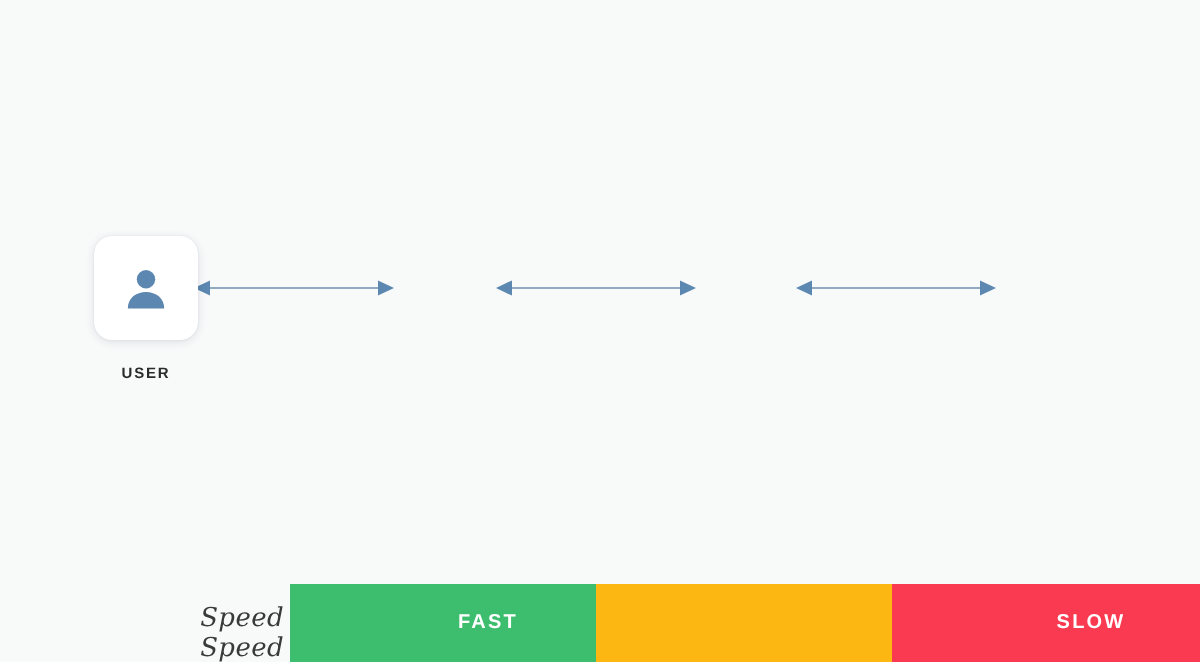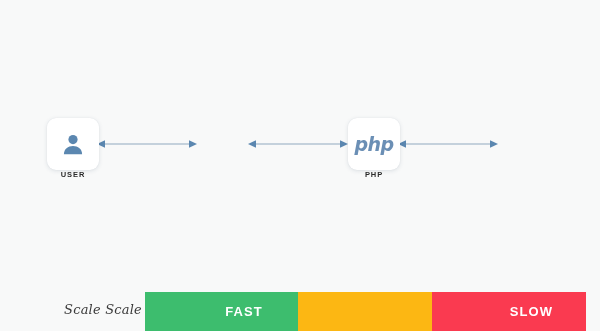--- a/index.html
+++ b/index.html
@@ -41,20 +41,21 @@
     height: 52px;
     background: #ffffff;
     border-radius: 9px;
     box-shadow: 0 1px 4px rgba(40,60,90,0.13), 0 0 1px rgba(40,60,90,0.10);
     display: flex;
     align-items: center;
     justify-content: center;
   }
 
   .node-label {
+    margin-top: 12px;
     font-size: 7.5px;
     font-weight: bold;
     letter-spacing: 0.9px;
     color: #2b2b2b;
     white-space: nowrap;
   }
 
   .php-word {
     font-family: "DejaVu Sans", sans-serif;
     font-style: italic;
@@ -97,29 +98,29 @@
   }
   .bar {
     position: absolute;
     top: 0;
     height: 39px;
     display: flex;
     align-items: center;
     justify-content: center;
   }
   .bar-seg-label {
-    font-size: 13px;
+    font-size: 10px;
     font-weight: bold;
     letter-spacing: 1.1px;
     color: #ffffff;
     padding-left: 45px;
   }
   .seg-fast  { left: 145px; width: 153px; }
   .seg-mid   { left: 298px; width: 148px; }
-  .seg-slow  { left: 432px; width: 154px; }
+  .seg-slow  { left: 446px; width: 154px; }
 </style>
 </head>
 <body>
 
 <div id="flow">
 
   <svg class="arrow-svg a0" viewBox="0 0 102 16" preserveAspectRatio="none">
     <line x1="7" y1="8" x2="95" y2="8" stroke="#90a9c0" stroke-width="1.1"></line>
     <polygon points="1,8 9,4.2 9,11.8" fill="#5b87b0"></polygon>
     <polygon points="101,8 93,4.2 93,11.8" fill="#5b87b0"></polygon>
@@ -141,31 +142,25 @@
     <div class="card">
       <svg width="26" height="26" viewBox="0 0 26 26">
         <circle cx="13" cy="8.6" r="4.6" fill="#5b87b0"></circle>
         <path d="M3.9 23.2c0-5.1 4.1-8.2 9.1-8.2s9.1 3.1 9.1 8.2z" fill="#5b87b0"></path>
       </svg>
     </div>
     <div class="node-label">USER</div>
   </div>
 
 
-  <div class="node n2">
-    <div class="card">
-      <span class="php-word">php</span>
-    </div>
-    <div class="node-label">PHP</div>
-  </div>
 
 </div>
 
 <div id="speed-scale">
-  <div class="scale-title">Scale Scale</div>
+  <div class="scale-title">Speed Speed</div>
 
   <div class="bar seg-fast" style="background:#3dbd6e;">
     <span class="bar-seg-label">FAST</span>
   </div>
 
   <div class="bar seg-mid" style="background:#fcb713;">
     <span class="bar-seg-label"></span>
   </div>
 
   <div class="bar seg-slow" style="background:#fa3a50;">

